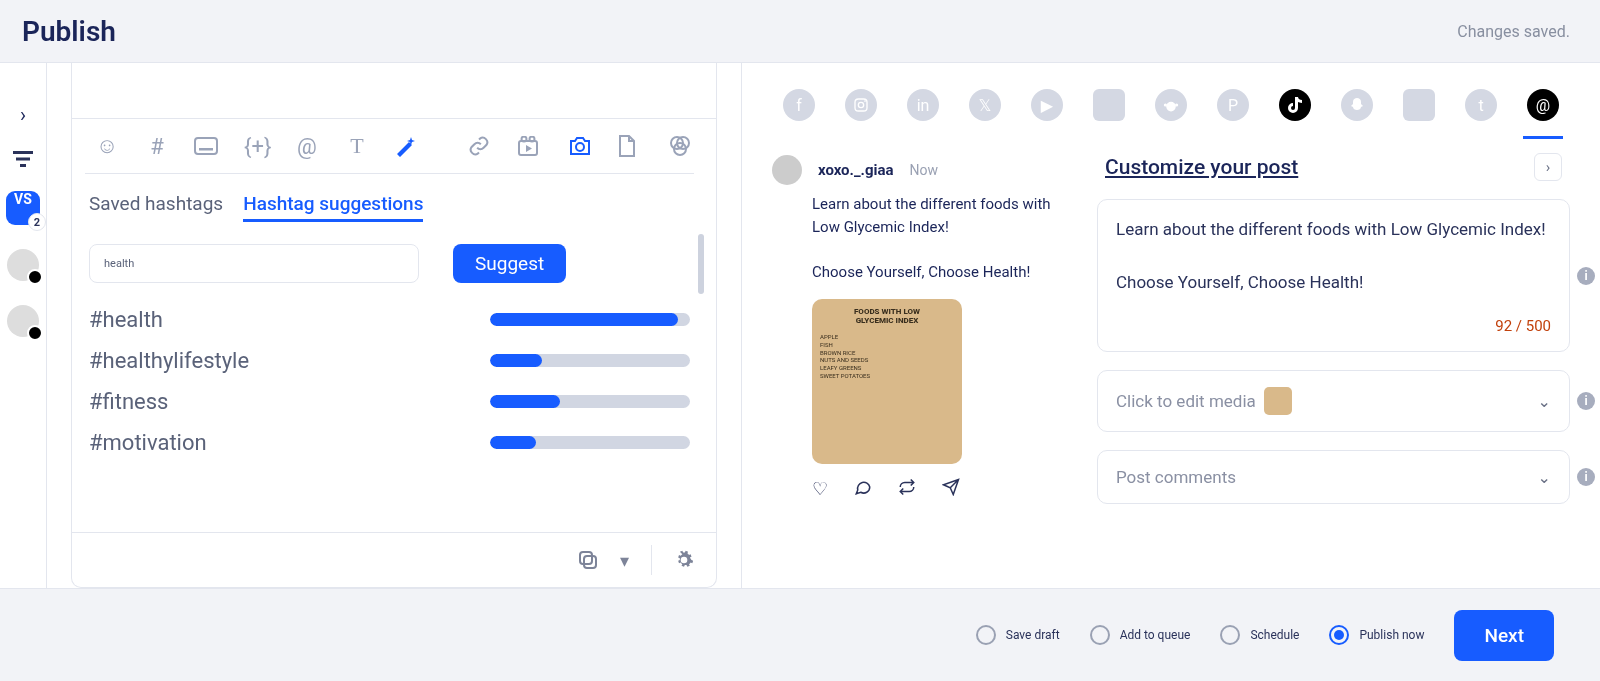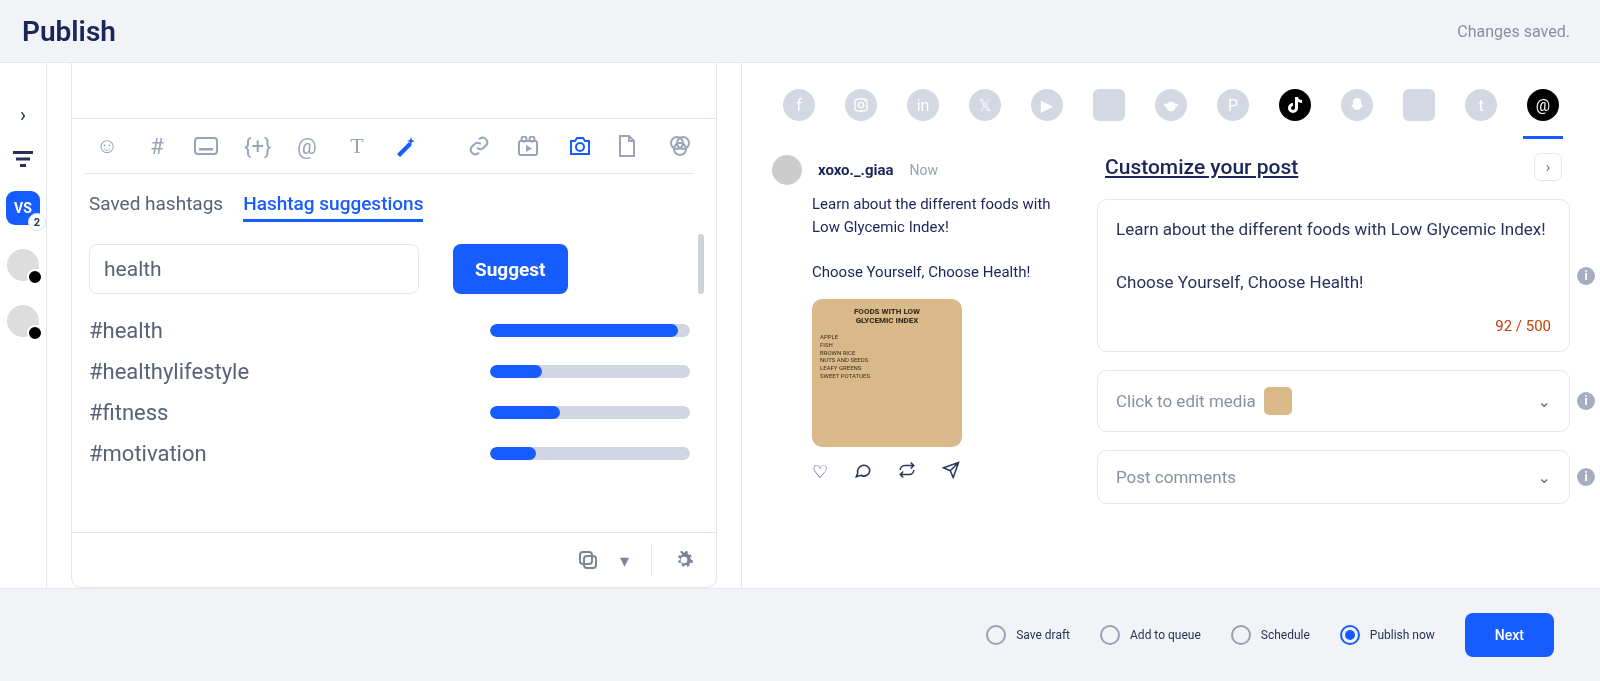--- a/index.html
+++ b/index.html
@@ -20,42 +20,42 @@
   .header h1{margin:0;font-size:28px;font-weight:600;color:var(--text-dark);}
   .header .status{color:#888fa0;font-size:16px;}
   
   
   .main{display:flex;height:527px;border-top:1px solid var(--border);border-bottom:1px solid var(--border);background:#fff;}
   
   
   .rail{width:47px;border-right:1px solid var(--border);display:flex;flex-direction:column;align-items:center;padding-top:40px;gap:24px;background:#fff;}
   .rail .chev{font-size:20px;color:var(--text-dark);cursor:pointer;}
   .rail .filter{font-size:20px;color:#2a325a;cursor:pointer;}
-  .rail .badge{position:relative;width:34px;height:34px;border-radius:9px;display:flex;align-items:center;justify-content:center;font-size:14px;font-weight:700;color:#fff;background:var(--blue);cursor:pointer;}
+  .rail .badge{position:relative;width:34px;height:34px;border-radius:9px;display:flex;justify-content:center;font-size:14px;font-weight:700;color:#fff;background:var(--blue);cursor:pointer;}
   .rail .badge .count{position:absolute;bottom:-6px;right:-6px;background:#fff;color:#2a325a;border-radius:50%;width:18px;height:18px;font-size:11px;display:flex;align-items:center;justify-content:center;border:1px solid var(--border);}
   .rail .acct{position:relative;width:32px;height:32px;border-radius:50%;background:#ddd;cursor:pointer;}
   .rail .acct .mini{position:absolute;bottom:-4px;right:-4px;width:16px;height:16px;border-radius:50%;background:#000;border:2px solid #fff;}
   
   
   .editor{flex:0 0 687px;border-right:1px solid var(--border);padding:0 0 0 24px;position:relative;display:flex;flex-direction:column;}
   .editor-inner{border:1px solid var(--border);border-top:none;border-radius:0 0 10px 10px;margin-right:24px;flex:1;display:flex;flex-direction:column;overflow:hidden;position:relative;}
   .blank{height:55px;}
   .toolbar{display:flex;align-items:center;gap:24px;padding:14px 22px;border-top:1px solid var(--border);}
   .toolbar .spacer{flex:1;}
   .tb-icon{font-size:22px;color:#9aa3b8;cursor:pointer;width:26px;text-align:center;}
   .tb-icon.active{color:var(--blue);}
   .tb-icon.cam{color:var(--blue);}
   
   .hashtag-drop{margin:0 22px 0 13px;border-top:1px solid var(--border);padding:10px 0 0 0;position:relative;}
   .hashtag-tabs{display:flex;gap:20px;padding:8px 0 10px 4px;font-size:19px;}
   .hashtag-tabs span{color:var(--text-mid);cursor:pointer;padding-bottom:4px;}
   .hashtag-tabs span.on{color:var(--blue);border-bottom:3px solid var(--blue);font-weight:500;}
   .hashtag-search{display:flex;gap:0;margin:12px 4px 18px 4px;}
-  .hashtag-search input{flex:0 0 330px;padding:12px 14px;border:1px solid var(--border);border-radius:8px;font-size:21px;color:var(--text-mid);outline:none;}
-  .hashtag-search button{margin-left:34px;background:var(--blue);color:#fff;border:none;border-radius:8px;padding:0 22px;font-size:19px;font-weight:700;cursor:pointer;}
+  .hashtag-search input{flex:0 0 330px;padding:12px 14px;border:1px solid var(--border);border-radius:8px;font-size:11px;color:var(--text-mid);outline:none;}
+  .hashtag-search button{margin-left:34px;background:var(--blue);color:#fff;border:none;border-radius:8px;padding:0 22px;font-size:19px;font-weight:400;cursor:pointer;}
   .hashtag-list{display:flex;flex-direction:column;gap:4px;max-height:210px;overflow:hidden;padding:0 4px;}
   .hrow{display:flex;align-items:center;justify-content:space-between;padding:6px 0;gap:41px;}
   .hrow .tag{font-size:22px;color:var(--text-mid);}
   .hrow .bar{width:200px;height:13px;background:var(--pill-bg);border-radius:8px;overflow:hidden;}
   .hrow .bar .fill{height:100%;background:var(--blue);border-radius:8px;}
   .scroll-hint{position:absolute;right:-10px;top:60px;width:6px;height:60px;background:#cdd2de;border-radius:3px;}
   
   .bottom-tools{display:flex;align-items:center;justify-content:flex-end;gap:22px;padding:12px 22px 12px 0;border-top:1px solid var(--border);margin-top:auto;}
   .bottom-tools .ic{font-size:18px;color:#7d8499;cursor:pointer;}
   .bottom-tools .sep{width:1px;height:30px;background:var(--border);}
@@ -69,21 +69,21 @@
   .soc-underline{position:absolute;bottom:-18px;left:-4px;right:-4px;height:3px;background:var(--blue);}
   
   .preview-body{display:flex;gap:0;flex:1;padding:0 30px 0 30px;overflow:hidden;}
   
   .post-preview{flex:0 0 315px;padding:20px 20px 0 0;}
   .pp-head{display:flex;align-items:center;gap:16px;}
   .pp-head .av{width:30px;height:30px;border-radius:50%;background:#ccc;}
   .pp-head .name{font-weight:700;font-size:15px;}
   .pp-head .time{color:#9aa1b3;font-size:14px;}
   .pp-text{margin:8px 0 16px 40px;font-size:15px;line-height:1.5;white-space:pre-line;}
-  .pp-img{margin-left:40px;width:150px;height:148px;border-radius:10px;background:#d9b98a;padding:8px;font-size:7px;color:#3a2f1e;text-align:center;display:flex;flex-direction:column;gap:4px;}
+  .pp-img{margin-left:40px;width:150px;height:165px;border-radius:10px;background:#d9b98a;padding:8px;font-size:7px;color:#3a2f1e;text-align:center;display:flex;flex-direction:column;gap:4px;}
   .pp-img .title{font-weight:800;font-size:8px;}
   .pp-img .rows{text-align:left;font-size:6px;line-height:1.3;margin-top:4px;}
   .pp-actions{display:flex;gap:26px;margin:14px 0 0 40px;color:#2a325a;font-size:18px;}
   .pp-actions span{cursor:pointer;}
   
   .customize{flex:1;margin-left:10px;}
   .cust-head{display:flex;align-items:center;justify-content:space-between;padding:18px 8px;}
   .cust-head .t{font-size:21px;font-weight:500;color:var(--text-dark);text-decoration:underline;}
   .cust-head .arr{width:28px;height:28px;border:1px solid var(--border);border-radius:6px;display:flex;align-items:center;justify-content:center;color:#6b7287;cursor:pointer;}
   .card{border:1px solid var(--border);border-radius:10px;padding:16px 18px;margin-bottom:18px;position:relative;}
@@ -94,21 +94,21 @@
   .row-card .lbl{color:#8a90a3;font-size:17px;}
   .row-card .thumb{width:28px;height:28px;border-radius:5px;background:#d9b98a;margin-left:8px;}
   .row-card .chev{color:#6b7287;font-size:16px;}
   
   
   .footer{height:92px;display:flex;align-items:center;justify-content:flex-end;gap:30px;padding:0 46px 0 0;background:var(--bg);}
   .radio{display:flex;align-items:center;gap:10px;cursor:pointer;font-size:12px;color:#2a325a;}
   .radio .circ{width:20px;height:20px;border:2px solid #9aa1b3;border-radius:50%;display:flex;align-items:center;justify-content:center;}
   .radio.on .circ{border-color:var(--blue);}
   .radio.on .circ::after{content:"";width:10px;height:10px;border-radius:50%;background:var(--blue);}
-  .next-btn{background:var(--blue);color:#fff;border:none;border-radius:8px;padding:14px 30px;font-size:14px;font-weight:500;cursor:pointer;}
+  .next-btn{background:var(--blue);color:#fff;border:none;border-radius:8px;padding:14px 30px;font-size:19px;font-weight:500;cursor:pointer;}
   
   svg{display:block;}
 </style>
 </head>
 <body>
 
 <div class="header">
   <h1>Publish</h1>
   <span class="status">Changes saved.</span>
 </div>

